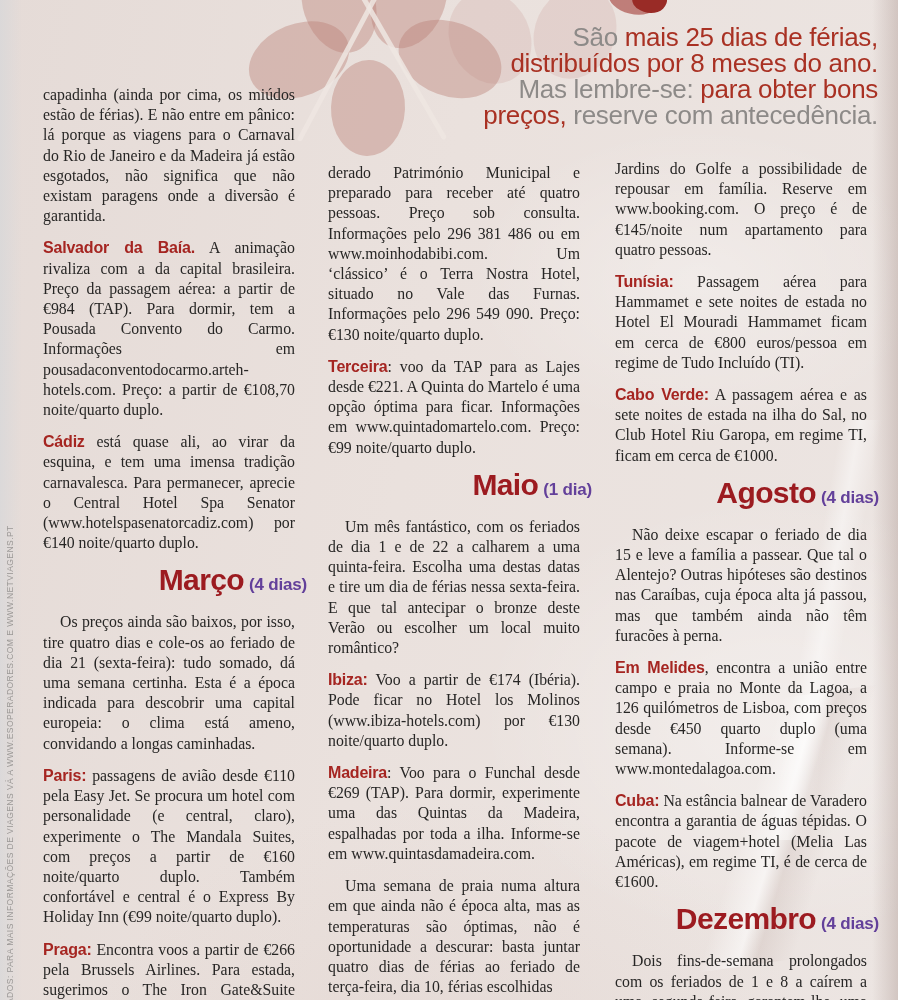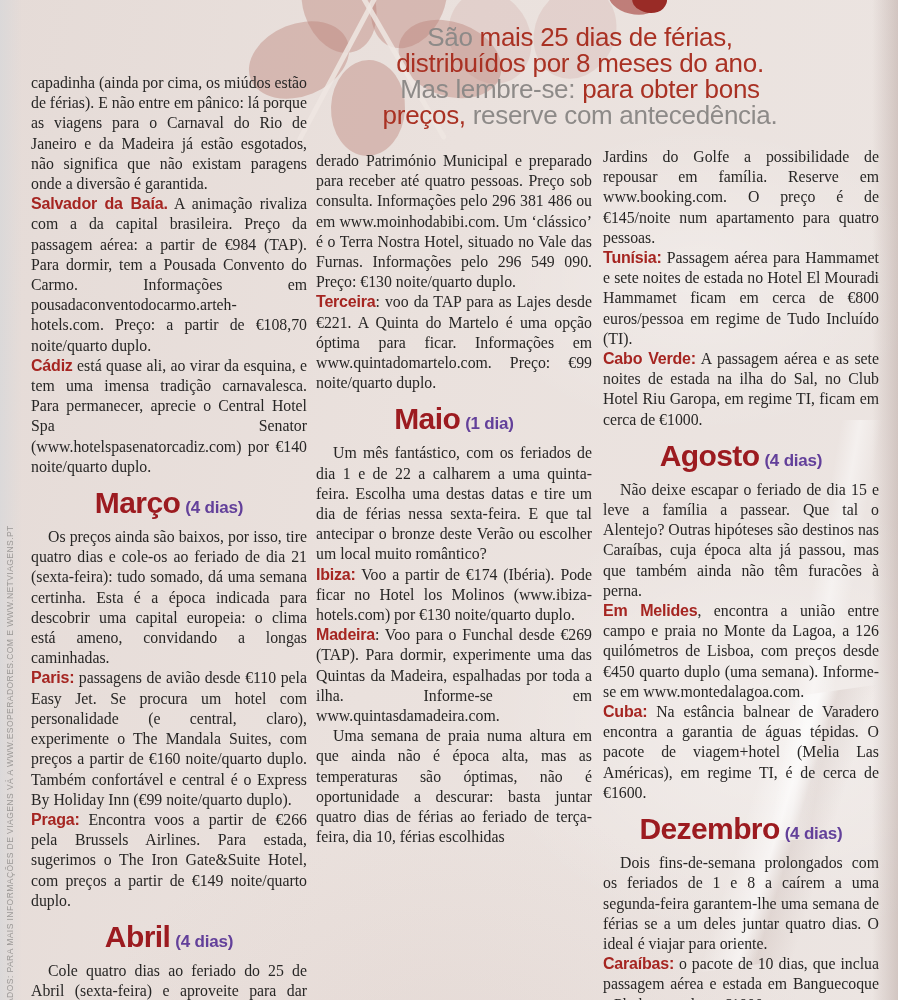--- a/index.html
+++ b/index.html
@@ -39,38 +39,38 @@
   .flower-faint{position:absolute;left:440px;top:-30px;width:200px;height:130px;}
   .flower-faint .petal{background:rgba(186,126,116,0.16);}
   .petal.f1{left:10px;top:20px;width:80px;height:95px;transform:rotate(-25deg);}
   .petal.f2{left:95px;top:15px;width:80px;height:95px;transform:rotate(25deg);}
   .red-sliver{position:absolute;left:608px;top:-16px;width:50px;height:30px;background:rgba(154,43,38,0.55);
     border-radius:50%;transform:rotate(14deg);}
   .red-sliver2{position:absolute;left:633px;top:-15px;width:34px;height:28px;background:#992b26;
     border-radius:50% 50% 60% 40%;transform:rotate(20deg);}
 
   
-  .header-tagline{position:absolute;left:282px;top:24px;width:596px;text-align:center;
+  .header-tagline{position:absolute;left:282px;top:24px;width:596px;text-align:right;
     font-family:"Liberation Sans",sans-serif;font-size:26px;line-height:26px;letter-spacing:-0.3px;}
   .tagline-line{white-space:nowrap;}
   .seg-red{color:#a93123;}
   .seg-gray{color:#8d8a88;}
 
   
   .col{position:absolute;bottom:0;width:276px;overflow:hidden;
     font-size:15.8px;line-height:20.2px;text-align:justify;color:#272625;}
   .col-1{left:31px;top:73px;}
   .col-2{left:316px;top:151px;}
   .col-3{left:603px;top:147px;}
-  .para{margin:0;}
+  .para{margin:12px;}
   .para.indent{text-indent:17px;}
   .lead{font-family:"Liberation Sans",sans-serif;font-weight:700;color:#a52521;
     font-size:16px;letter-spacing:-0.2px;}
   .heading{margin:11px 0 4px 0;font-family:"Liberation Sans",sans-serif;font-weight:700;
-    color:#9c1b20;text-align:center;text-indent:0;line-height:30px;}
+    color:#9c1b20;text-align:right;text-indent:0;line-height:30px;}
   .heading .title{font-size:30px;letter-spacing:-0.6px;}
   .heading .tag{font-size:17px;color:#63409a;margin-left:5px;letter-spacing:-0.2px;}
 
   
   .vertical-note{position:absolute;left:5px;top:1004px;transform-origin:0 0;transform:rotate(-90deg);
     width:712px;white-space:nowrap;font-family:"Liberation Sans",sans-serif;font-size:8.5px;
     color:#9b9896;letter-spacing:0.45px;}
 </style>
 </head>
 <body>

